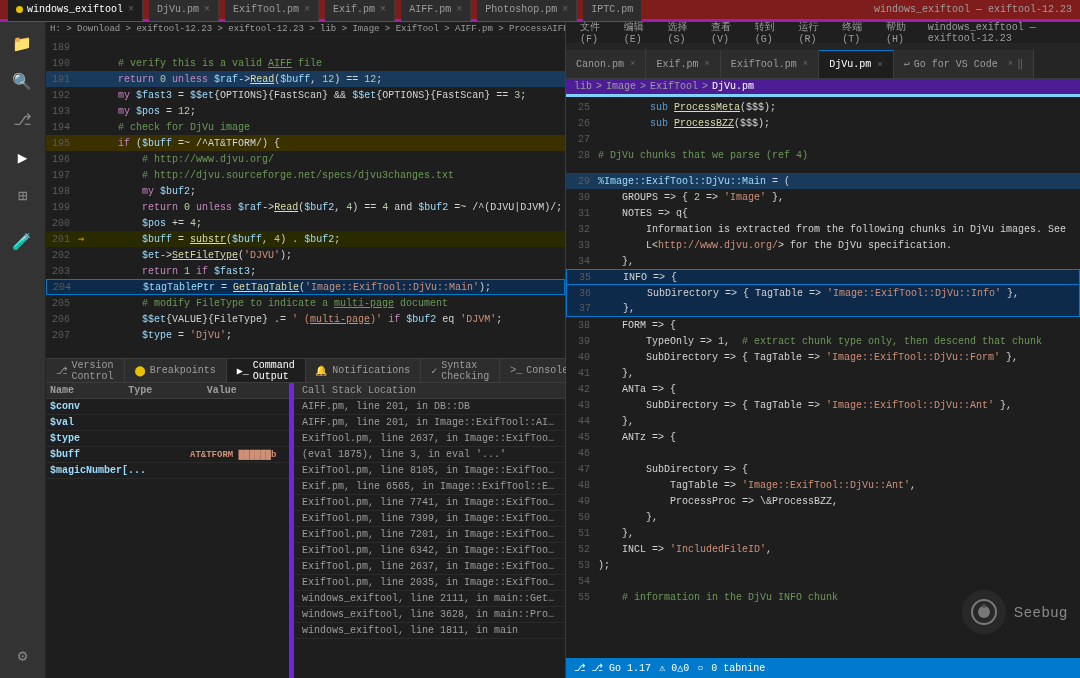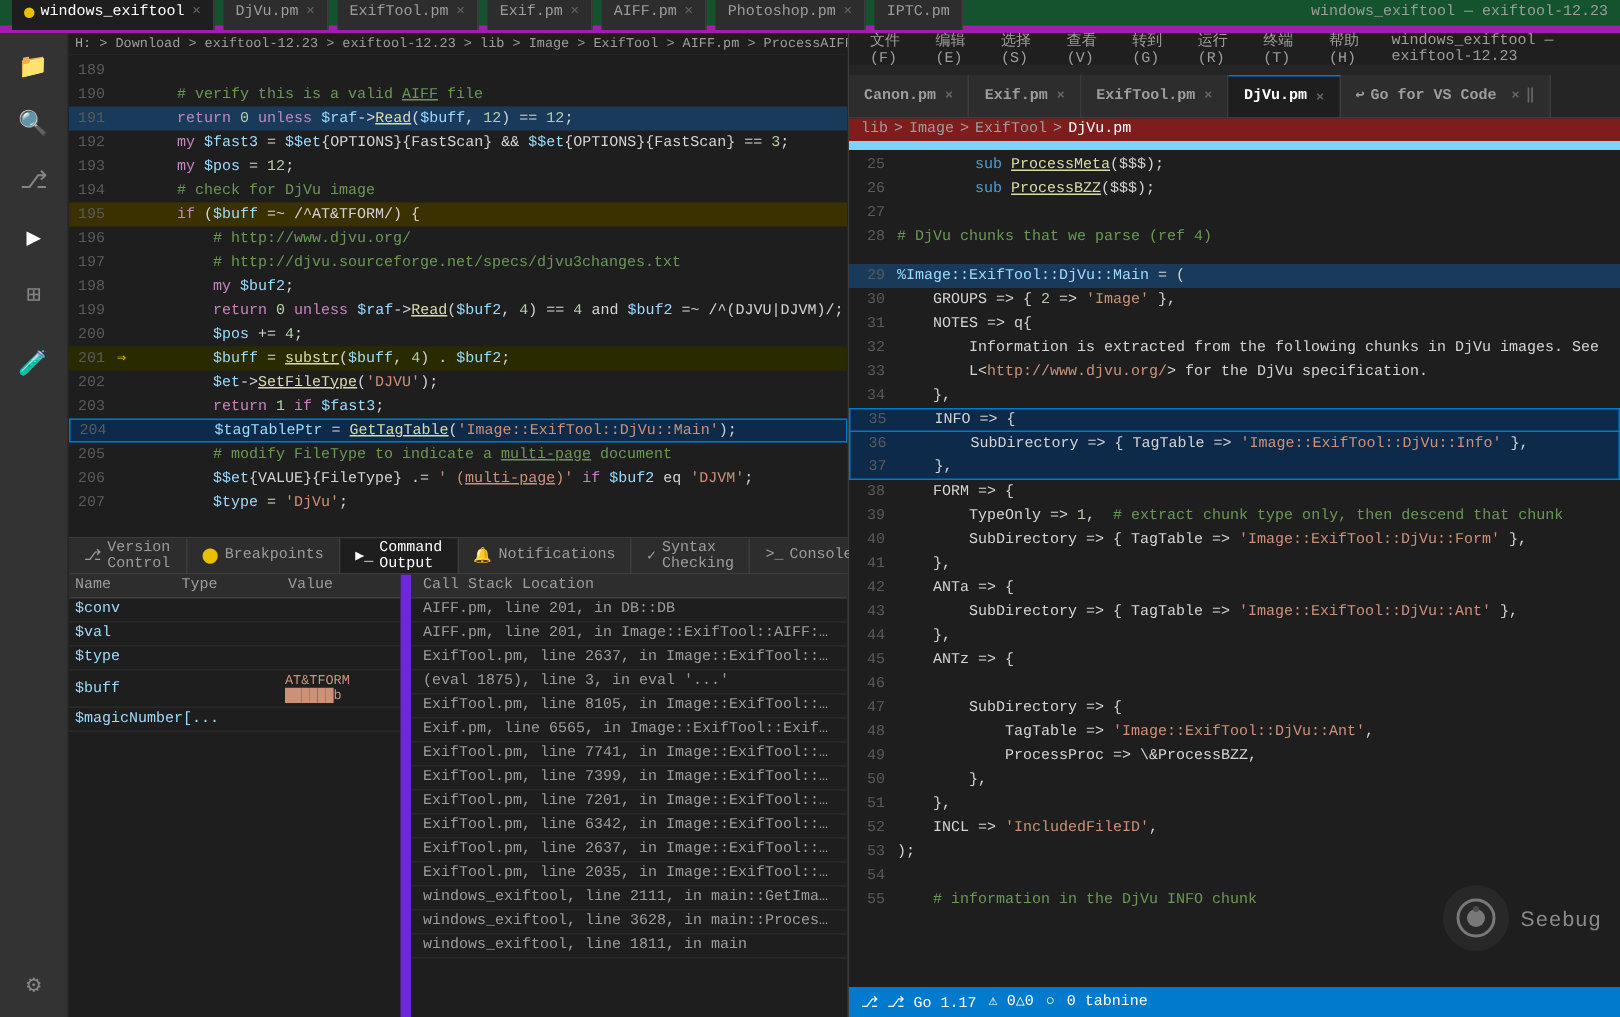--- a/index.html
+++ b/index.html
@@ -119,23 +119,24 @@
     .panel-tab.active { color: #ffffff; background: #1e1e1e; }
 
     .panel-content {
       display: flex;
       flex: 1;
       overflow: hidden;
     }
 
     
     .vars-pane {
-      width: 228px;
-      border-right: 7px solid #6d28d9;
+      width: 248px;
+      border-right: 5px solid #6d28d9;
       overflow-y: auto;
+      font-weight: bold;
     }
     .vars-header {
       display: flex;
       background: #2d2d2d;
       padding: 2px 4px;
       font-size: 10px;
       color: #9d9d9d;
       border-bottom: 1px solid #3c3c3c;
     }
     .vars-header span {
@@ -211,21 +212,20 @@
       display: flex;
       align-items: center;
       padding: 0 10px;
       height: 28px;
       background: #2d2d2d;
       border-right: 1px solid #3c3c3c;
       font-size: 10px;
       color: #9d9d9d;
       cursor: pointer;
       white-space: nowrap;
-      font-weight: bold;
     }
     .right-tab.active {
       background: #1e1e1e;
       color: #ffffff;
       border-top: 1px solid #007acc;
     }
     .right-tab .tab-close {
       margin-left: 6px;
       color: #666;
       font-size: 9px;
@@ -262,21 +262,21 @@
     .gutter-indicator {
       width: 16px;
       flex-shrink: 0;
       color: #e8c000;
       font-size: 10px;
     }
   </style>
 </head>
 <body>
 
-<div style="background:#14532d;height:22px;display:flex;align-items:center;padding:0 8px;font-size:10px;color:#cccccc;border-bottom:5px solid #a21caf;">
+<div style="background:#7f1d1d;height:22px;display:flex;align-items:center;padding:0 8px;font-size:10px;color:#cccccc;border-bottom:3px solid #a21caf;">
   <div style="display:flex;gap:6px;align-items:center;flex:1;">
 
     <div style="display:flex;align-items:center;padding:0 8px;height:22px;background:#1e1e1e;color:#fff;font-size:10px;border-right:1px solid #3c3c3c;">
       <span style="width:7px;height:7px;border-radius:50%;background:#e8c000;margin-right:4px;display:inline-block;"></span>
       <span>windows_exiftool</span>
       <span style="margin-left:5px;color:#666;">×</span>
     </div>
     <div style="display:flex;align-items:center;padding:0 8px;height:22px;background:#2d2d2d;color:#9d9d9d;font-size:10px;border-right:1px solid #3c3c3c;">
       <span>DjVu.pm</span>
       <span style="margin-left:5px;color:#666;">×</span>
@@ -570,21 +570,21 @@
         <span class="tab-close">×</span>
       </div>
       <div class="right-tab" style="gap:4px;">
         <span>↩</span>
         <span>Go for VS Code</span>
         <span class="tab-close">×</span>
         <span style="color:#666;">‖</span>
       </div>
     </div>
 
-    <div style="background:#7f1d1d;padding:2px 8px;font-size:10px;color:#9d9d9d;border-bottom:6px solid #7dd3fc;display:flex;align-items:flex-end;gap:4px;">
+    <div style="background:#4c1d95;padding:2px 8px;font-size:10px;color:#9d9d9d;border-bottom:3px solid #7dd3fc;display:flex;align-items:flex-end;gap:4px;">
       <span>lib</span>
       <span>&gt;</span>
       <span>Image</span>
       <span>&gt;</span>
       <span>ExifTool</span>
       <span>&gt;</span>
       <span style="color:#ffffff;">DjVu.pm</span>
     </div>
 
     <div class="right-code" style="position:relative;">

